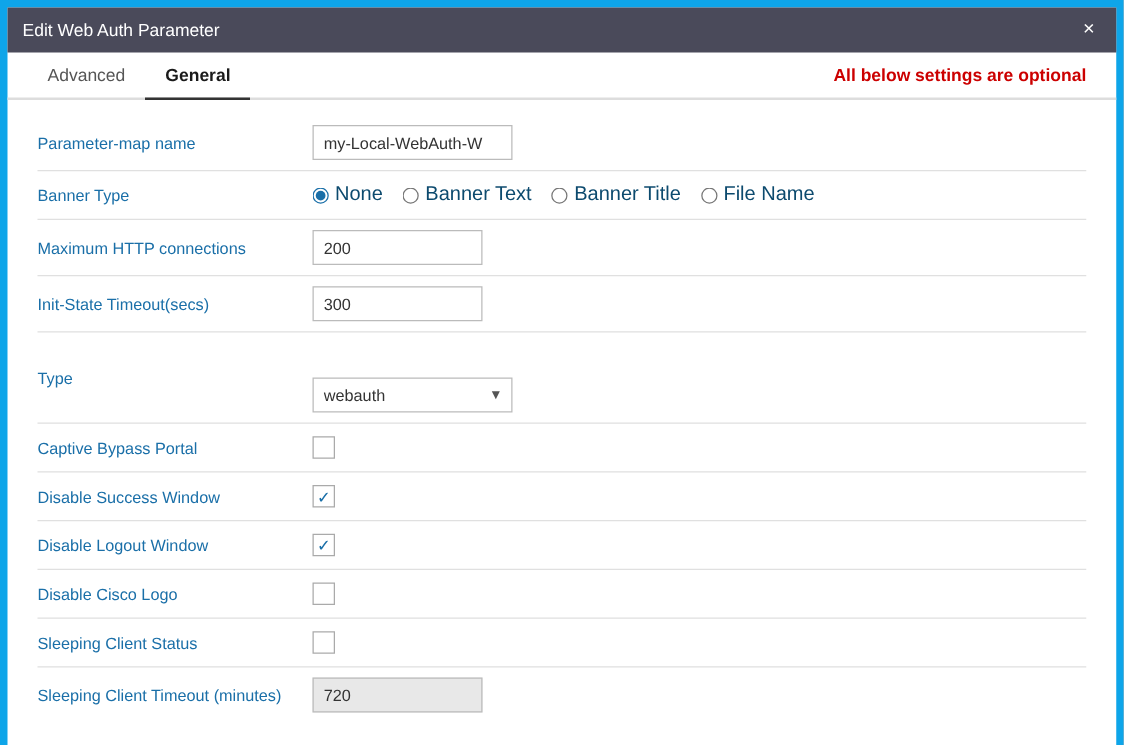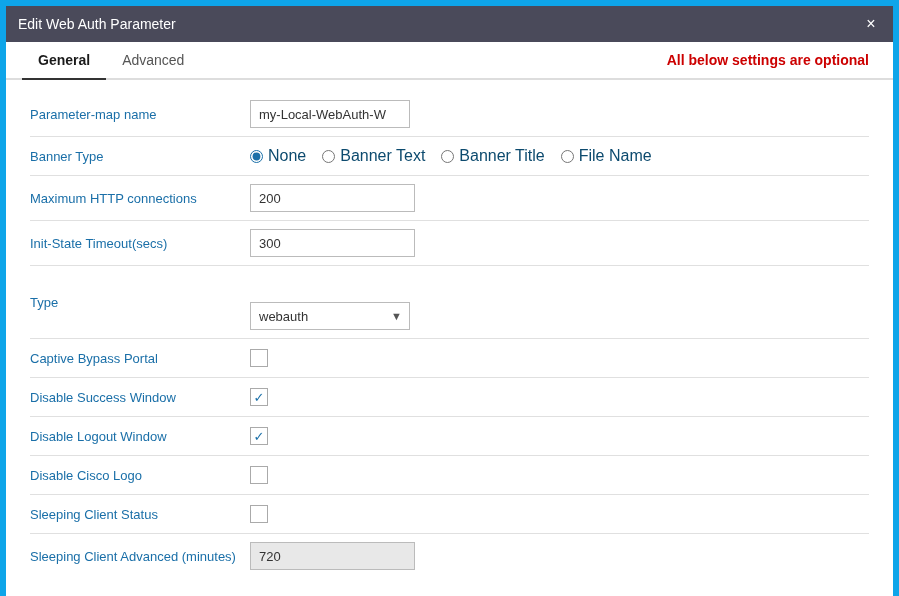--- a/index.html
+++ b/index.html
@@ -94,21 +94,21 @@
       padding: 4px 8px;
       font-size: 13px;
       color: #333;
       outline: none;
       height: 28px;
     }
     .param-name-input {
       width: 160px;
     }
     .number-input {
-      width: 165px;
+      width: 136px;
     }
     .disabled-input {
       background: #e8e8e8;
       color: #666;
     }
     .radio-group {
       display: flex;
       align-items: center;
       gap: 16px;
     }
@@ -184,25 +184,25 @@
 </head>
 <body>
 
 <div class="dialog">
   <div class="dialog-titlebar">
     <span>Edit Web Auth Parameter</span>
     <button class="dialog-close">×</button>
   </div>
   <div class="dialog-body">
     <div class="tabs">
+      <div class="tab">
+        <span>Advanced</span>
+      </div>
       <div class="tab active">
         <span>General</span>
-      </div>
-      <div class="tab">
-        <span>Advanced</span>
       </div>
       <span class="optional-note">All below settings are optional</span>
     </div>
 
     <div class="form-area">
 
       <div class="form-row">
         <div class="form-label">Parameter-map name</div>
         <div class="form-control">
           <input type="text" class="param-name-input" value="my-Local-WebAuth-W" style="">
@@ -327,21 +327,21 @@
           <div class="checkbox-wrapper">
             <div class="custom-checkbox">
             </div>
           </div>
         </div>
       </div>
 
       <hr class="separator">
 
       <div class="form-row">
-        <div class="form-label">Sleeping Client Advanced (minutes)</div>
+        <div class="form-label">Sleeping Client Timeout (minutes)</div>
         <div class="form-control">
           <input type="text" class="number-input disabled-input" disabled="" value="720" style="">
         </div>
       </div>
 
     </div>
   </div>
 </div>
 
 </body></html>

